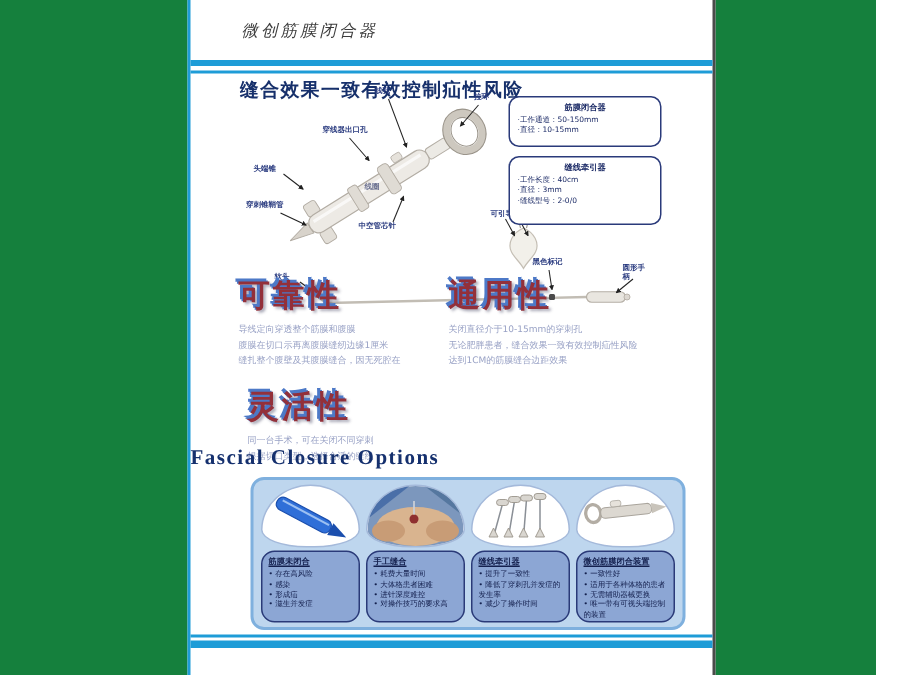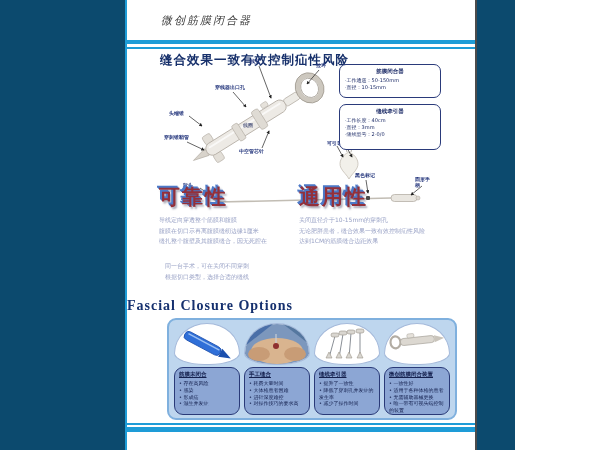--- a/index.html
+++ b/index.html
@@ -1,16 +1,16 @@
 <!DOCTYPE html>
 <html><head>
 <meta charset="utf-8">
 <style>
   html,body{margin:0;padding:0;background:#fff;}
-  .stage{position:relative;width:515px;height:450px;background:#0c4a6e;overflow:hidden;
+  .stage{position:relative;width:584px;height:450px;background:#15803d;overflow:hidden;
          font-family:"DejaVu Sans","Liberation Sans",sans-serif;}
   .page{position:absolute;left:125px;top:0;width:348px;height:450px;background:#fff;
         border-left:2px solid #1e9cd7;border-right:2px solid #4b4b4b;}
   .brand{position:absolute;left:34px;top:13px;font-size:11px;font-style:italic;
          color:#3c3c3c;letter-spacing:2px;font-family:"Liberation Serif",serif;}
   .rule{position:absolute;left:0;width:100%;background:#1e9cd7;}
   .rule.t1{top:40px;height:4px;} .rule.t2{top:47px;height:2px;}
   .rule.b1{top:423px;height:2px;} .rule.b2{top:427px;height:5px;}
   .sec-title{position:absolute;left:33px;top:52px;font-size:12.5px;font-weight:bold;
              color:#17306b;letter-spacing:1px;}
@@ -141,20 +141,21 @@
     </div>
     <div class="feature" style="left:32px;top:183px;">
       <div class="f-title">可靠性</div>
       <div class="f-body">
         <div class="f-line">导线定向穿透整个筋膜和腹膜</div>
         <div class="f-line">腹膜在切口示再离腹膜缝纫边缘1厘米</div>
         <div class="f-line">缝扎整个腹壁及其腹膜缝合，因无死腔在</div>
       </div>
     </div>
     <div class="feature" style="left:38px;top:257px;">
+      <div class="f-title">灵活性</div>
       <div class="f-body">
         <div class="f-line">同一台手术，可在关闭不同穿刺</div>
         <div class="f-line">根据切口类型，选择合适的缝线</div>
       </div>
     </div>
 
     <div class="opt-title">Fascial Closure Options</div>
 
     <div class="panel">
 

